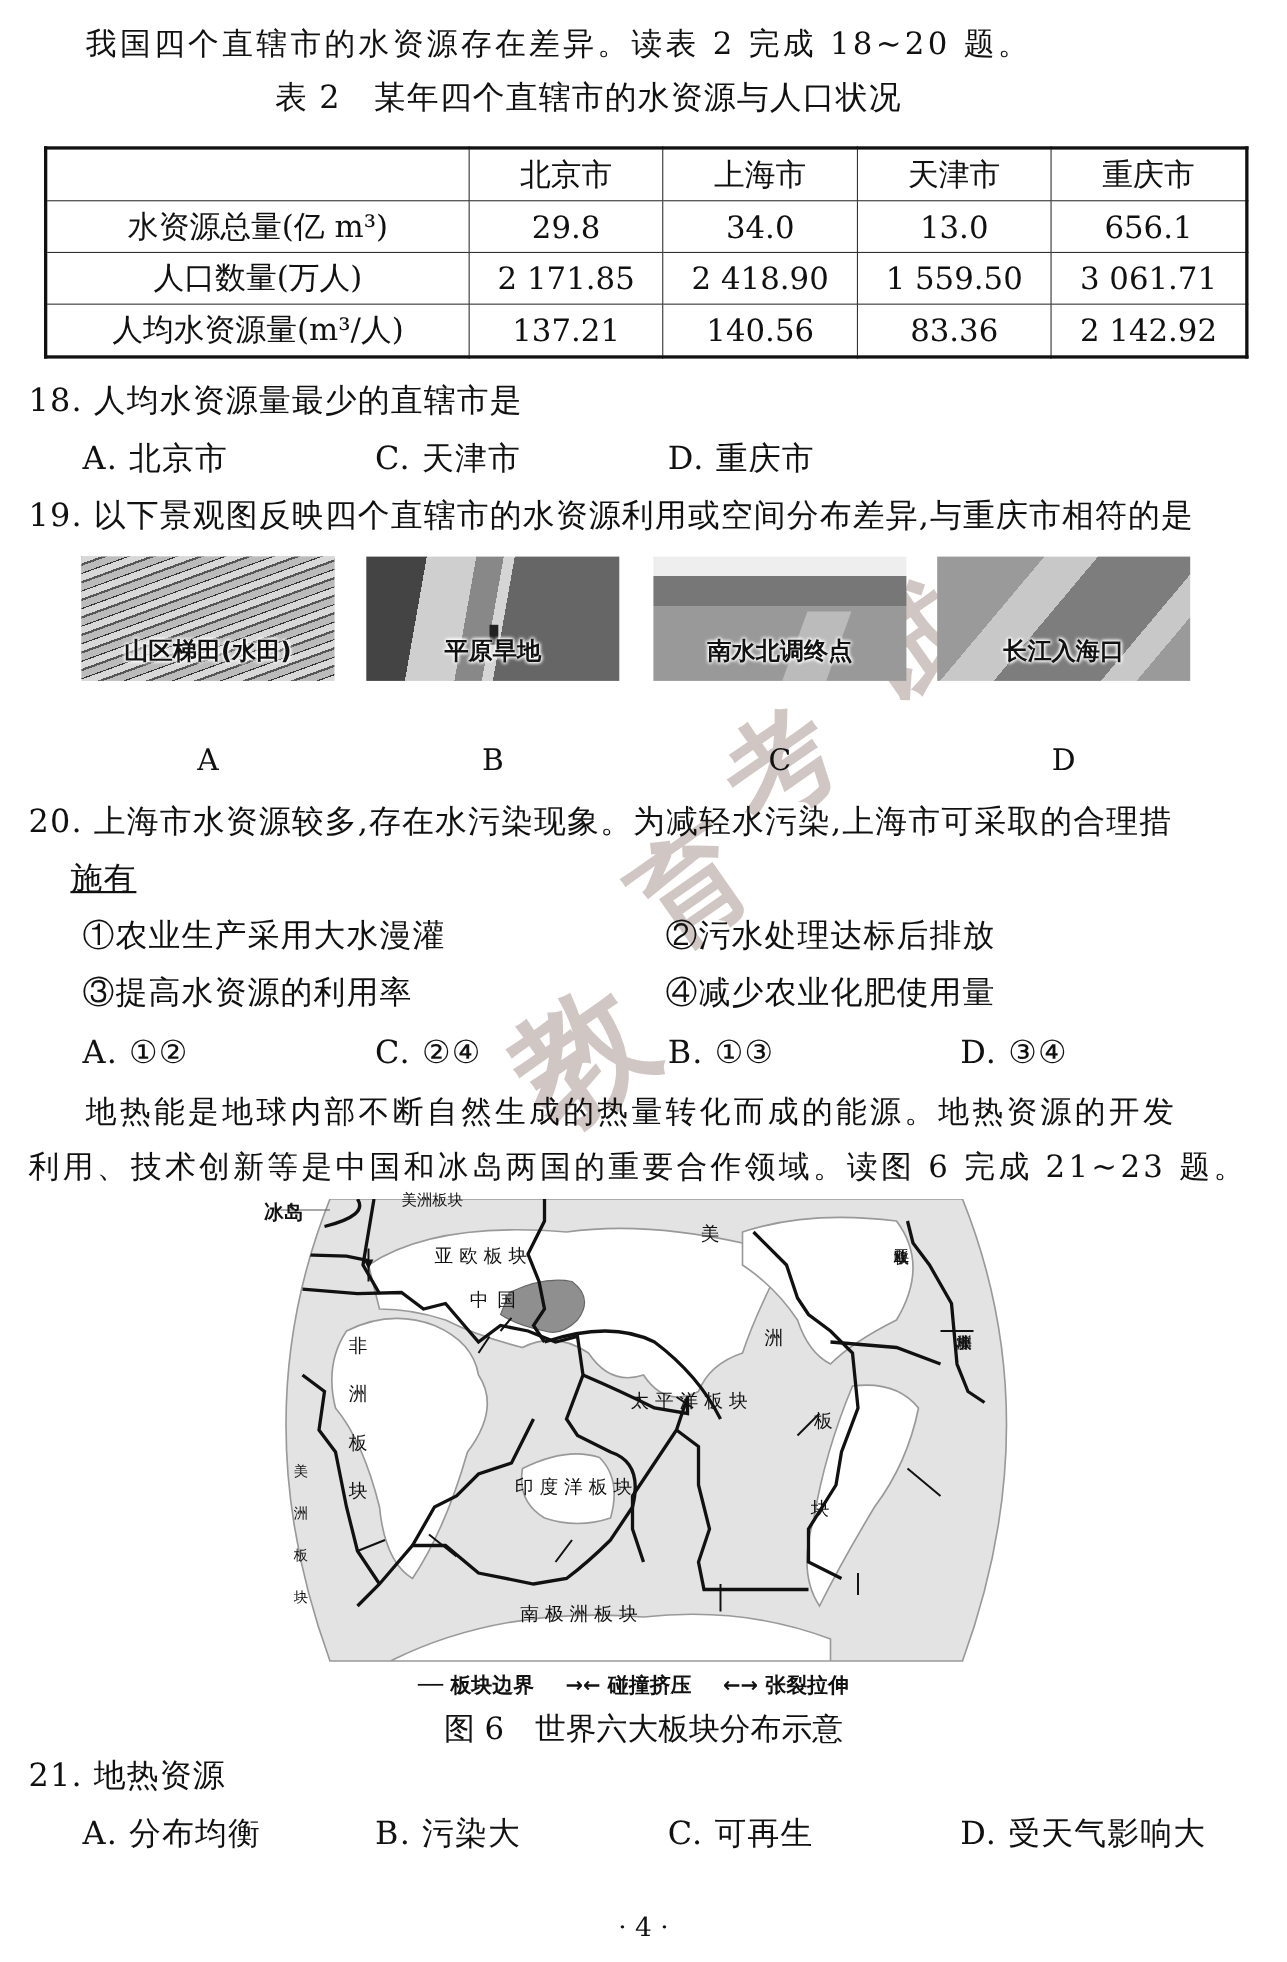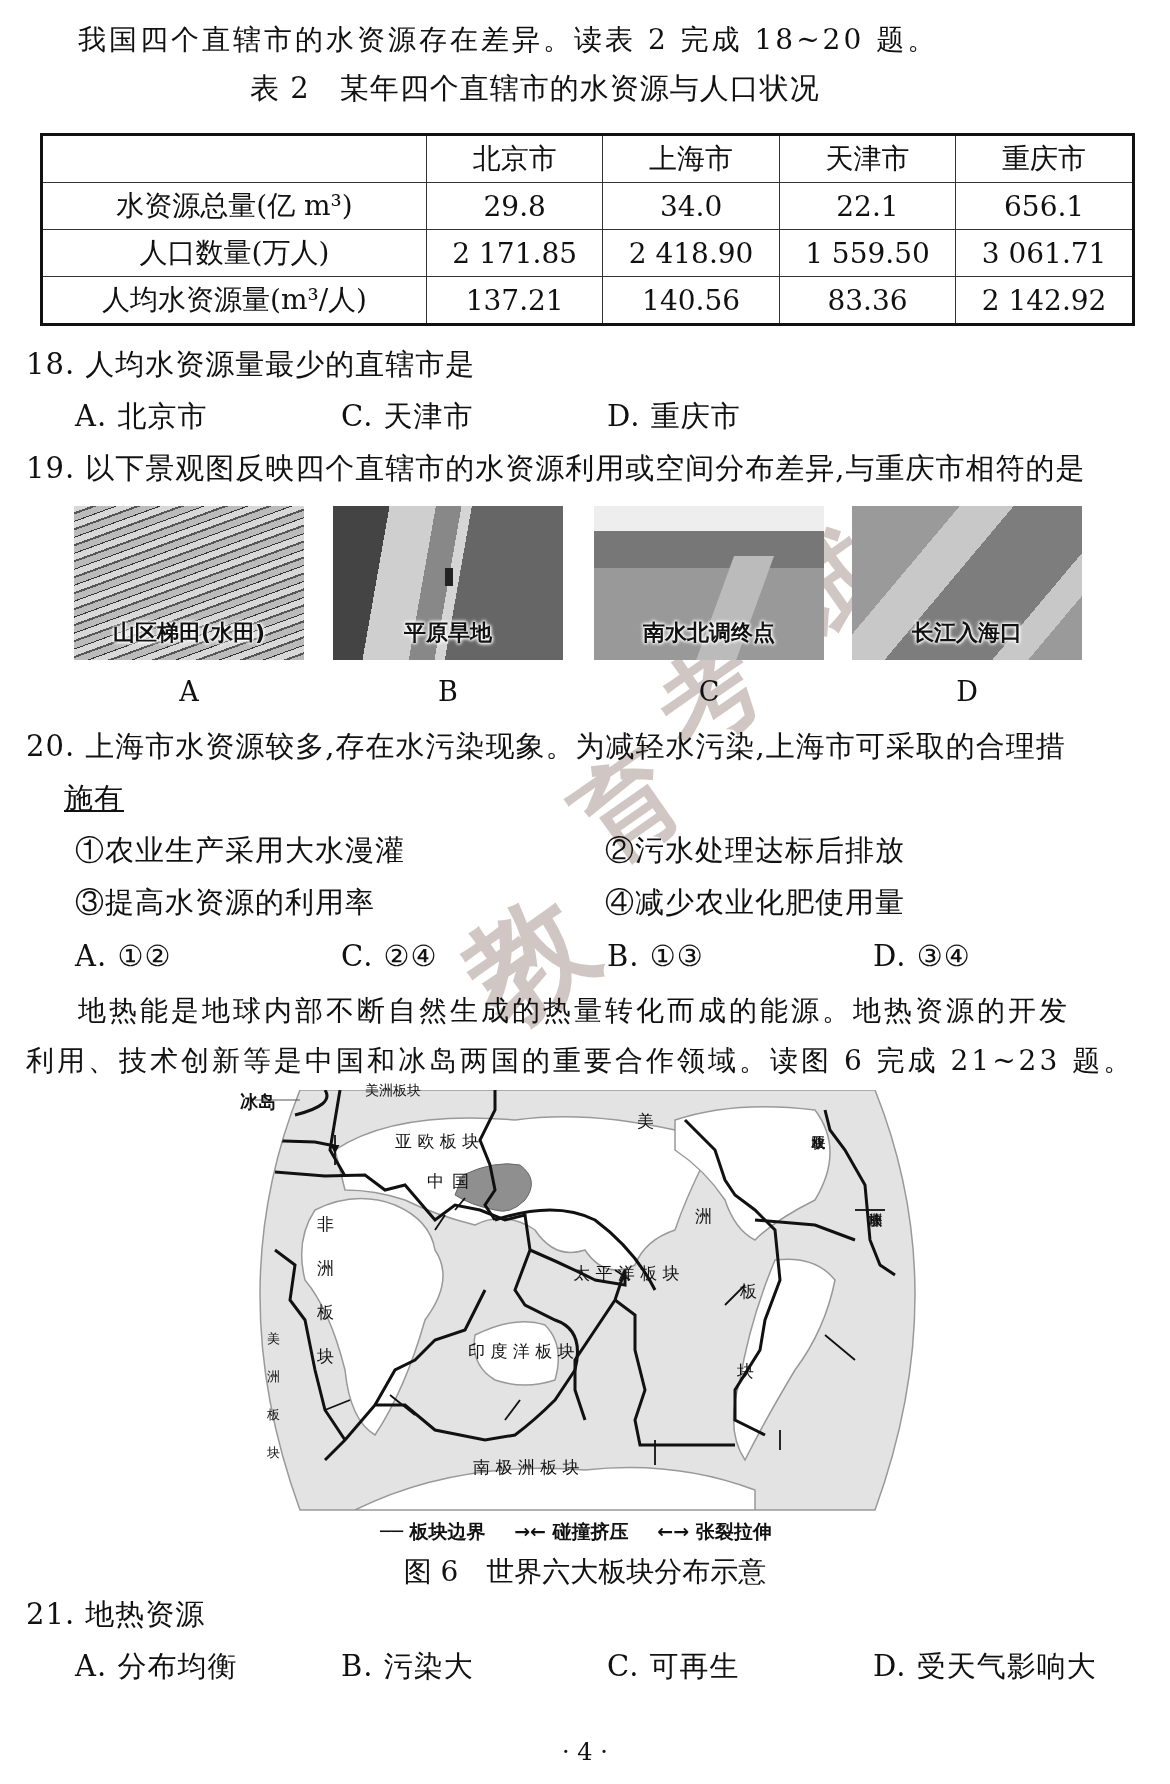--- a/index.html
+++ b/index.html
@@ -9,21 +9,21 @@
   .line { font-size:29px; line-height:36px; white-space:nowrap; letter-spacing:1px; }
   .intro { font-size:28px; letter-spacing:3px; }
   .caption { font-size:28px; text-align:center; }
   table.data { position:absolute; left:40px; top:133px; width:1095px; border-collapse:collapse;
                border:3px solid #111; font-size:28px; }
   table.data td { border:1.5px solid #333; height:46px; text-align:center; padding:0; }
   table.data td.rowhead { width:383px; }
   .opts { display:flex; }
   .opt { width:266px; }
   .photos { position:absolute; left:74px; top:506px; width:1016px; height:160px; }
-  .photo { position:absolute; top:0; width:230px; height:154px; overflow:hidden; }
+  .photo { position:absolute; top:0; width:230px; height:113px; overflow:hidden; }
   .photo-label { position:absolute; left:0; right:0; bottom:12px; text-align:center;
                  font-family:"DejaVu Sans","Liberation Sans",sans-serif; font-size:22px; font-weight:bold;
                  color:#111; text-shadow:0 0 3px #fff,0 0 3px #fff,0 0 4px #fff,0 0 4px #fff; }
   .photo-letter { position:absolute; top:170px; width:230px; text-align:center; font-size:27px; }
   .map-wrap { position:absolute; left:255px; top:1090px; width:670px; height:450px; }
   .map-label { position:absolute; font-family:"DejaVu Sans","Liberation Sans",sans-serif; font-size:17px; color:#111; }
   .legend { position:absolute; left:380px; top:1519px; font-family:"DejaVu Sans","Liberation Sans",sans-serif;
             font-size:19px; font-weight:bold; white-space:nowrap; }
   .watermark { position:absolute; font-family:"DejaVu Serif",serif; color:rgba(150,130,125,0.45);
                font-size:120px; font-weight:bold; pointer-events:none; }
@@ -45,21 +45,21 @@
     <td class="rowhead"></td>
     <td>北京市</td>
     <td>上海市</td>
     <td>天津市</td>
     <td>重庆市</td>
   </tr>
   <tr>
     <td class="rowhead">水资源总量(亿 m³)</td>
     <td>29.8</td>
     <td>34.0</td>
-    <td>22.1</td>
+    <td>13.0</td>
     <td>656.1</td>
   </tr>
   <tr>
     <td class="rowhead">人口数量(万人)</td>
     <td>2 171.85</td>
     <td>2 418.90</td>
     <td>1 559.50</td>
     <td>3 061.71</td>
   </tr>
   <tr>

